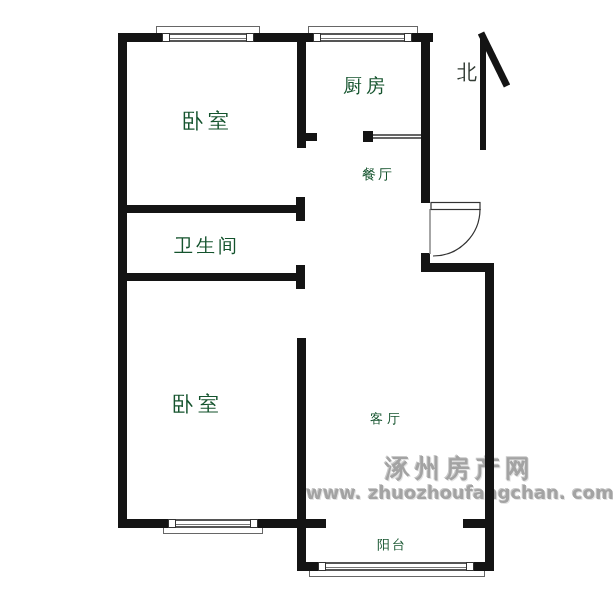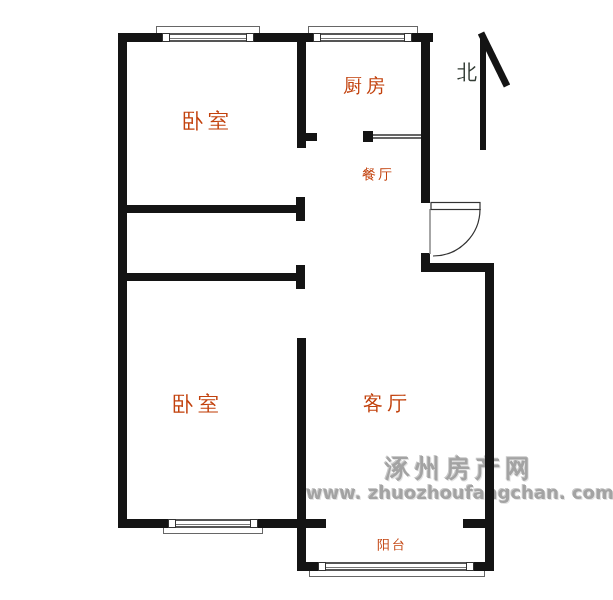--- a/index.html
+++ b/index.html
@@ -51,27 +51,27 @@
   
   .pass-block { position:absolute; left:363px; top:131px; width:10px; height:11px;
               background:#141414; z-index:3; }
   .pass-line  { position:absolute; left:373px; top:134px; width:48px; height:5px;
               border-top:2px solid #666; border-bottom:2px solid #666;
               box-sizing:border-box; background:#fff; z-index:3; }
   
   .overlay { position:absolute; left:0; top:0; z-index:5; pointer-events:none; }
   
   .room-label { position:absolute; transform:translate(-50%,-50%);
-              color:#c2410c; white-space:nowrap; z-index:6; }
+              color:#14532d; white-space:nowrap; z-index:6; }
   .lbl-bed1  { left:208px; top:121px; font-size:21px; letter-spacing:5px; }
   .lbl-kit   { left:366px; top:86px;  font-size:19px; letter-spacing:4px; }
   .lbl-din   { left:378px; top:175px; font-size:14px; letter-spacing:2px; }
   .lbl-bath  { left:207px; top:246px; font-size:19px; letter-spacing:3px; }
   .lbl-bed2  { left:198px; top:404px; font-size:21px; letter-spacing:5px; }
-  .lbl-liv   { left:387px; top:403px; font-size:20px; letter-spacing:4px;font-family:Liberation Mono, monospace; }
+  .lbl-liv   { left:387px; top:419px; font-size:13px; letter-spacing:4px;font-family:Liberation Mono, monospace; }
   .lbl-balc  { left:392px; top:545px; font-size:13px; letter-spacing:2px; }
   .lbl-north { left:467px; top:72px;  font-size:20px; color:#333c35; }
   
   .watermark { position:absolute; left:300px; top:455px; width:320px;
               text-align:center; z-index:1; color:#a3a3a3; font-weight:bold;
               text-shadow:1px 1px 0 #e3e3e3, -1px -1px 0 #c9c9c9; }
   .wm-line1 { font-size:25px; letter-spacing:5px; line-height:27px; }
   .wm-line2 { font-size:18px; letter-spacing:0px; line-height:21px; }
 </style>
 </head>
@@ -129,18 +129,19 @@
     <line x1="430" y1="209" x2="430" y2="254" stroke="#888" stroke-width="1.5"></line>
     <rect x="431" y="202.5" width="49" height="7" fill="#ffffff" stroke="#333" stroke-width="1.2"></rect>
     <path d="M 480 209 A 47 47 0 0 1 433 256" fill="none" stroke="#333" stroke-width="1.2"></path>
     <line x1="483" y1="36" x2="483" y2="150" stroke="#141414" stroke-width="6"></line>
     <line x1="481" y1="33" x2="507" y2="86" stroke="#141414" stroke-width="7"></line>
   </svg>
 
   <div class="room-label lbl-bed1">卧室</div>
   <div class="room-label lbl-kit">厨房</div>
   <div class="room-label lbl-din">餐厅</div>
+  <div class="room-label lbl-bath">卫生间</div>
   <div class="room-label lbl-bed2">卧室</div>
   <div class="room-label lbl-liv">客厅</div>
   <div class="room-label lbl-balc">阳台</div>
   <div class="room-label lbl-north">北</div>
 
 </div>
 
 </body></html>

